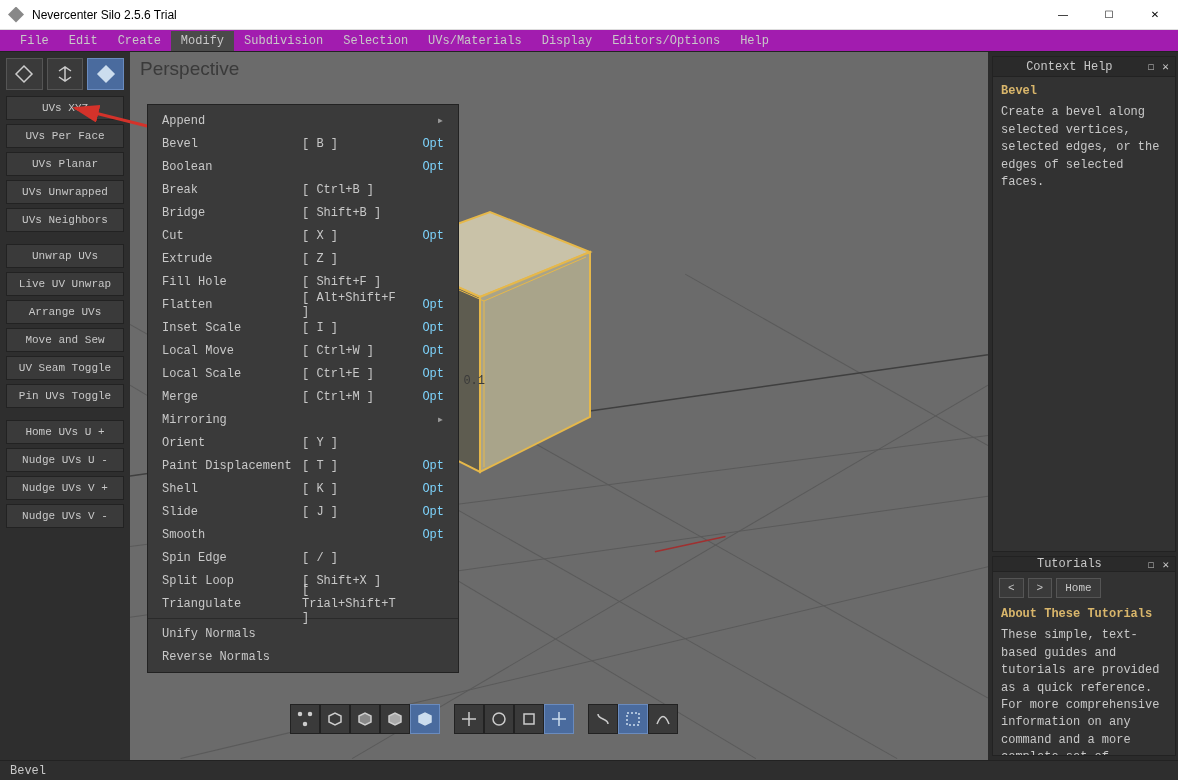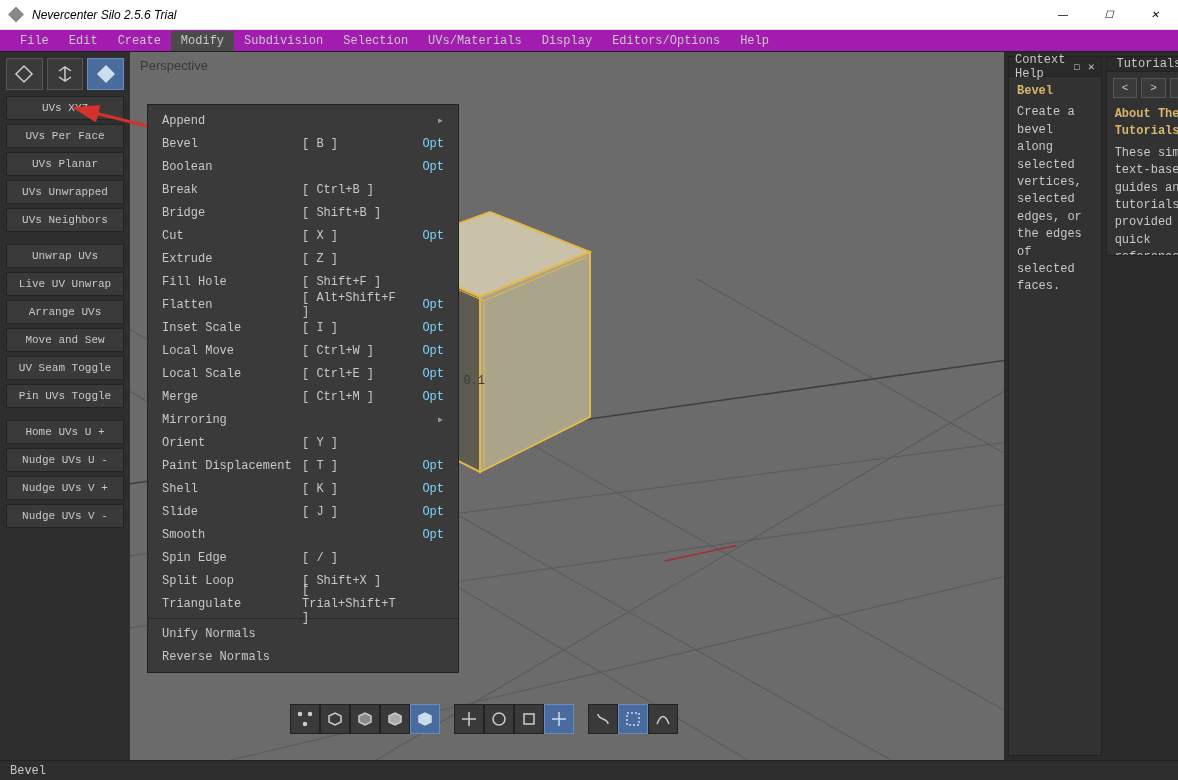--- a/index.html
+++ b/index.html
@@ -1,19 +1,19 @@
 <!DOCTYPE html>
 <html><head>
 <meta charset="utf-8">
 <style>
   * { box-sizing: border-box; margin: 0; padding: 0; font-family: "Consolas", "Courier New", monospace; font-size: 12px; }
   body { width: 1178px; height: 780px; background: #fff; overflow: hidden; position: relative; }
 
   
-  .titlebar { height: 30px; background: #fff; display: flex; align-items: center; border-bottom: 1px solid #ddd; font-style: italic; }
+  .titlebar { height: 30px; background: #fff; display: flex; align-items: center; border-bottom: 1px solid #ddd; }
   .titlebar .app-icon { width: 16px; height: 16px; margin: 0 8px; background: #888; clip-path: polygon(50% 0,100% 50%,50% 100%,0 50%); }
   .titlebar .title { color: #000; font-family: "Segoe UI", sans-serif; }
   .win-controls { margin-left: auto; display: flex; }
   .win-btn { width: 46px; height: 30px; display: flex; align-items: center; justify-content: center; font-family: "Segoe UI Symbol", sans-serif; font-size: 10px; }
 
   
   .app { position: absolute; top: 30px; left: 0; right: 0; bottom: 0; background: #2b2b2b; display:flex; flex-direction:column; }
   .menubar { height: 22px; background: #a21caf; display: flex; align-items: center; padding: 0 10px; color: #c8c8c8; border-bottom:1px solid #222;}
   .menubar .menu-item { padding: 3px 10px; cursor: default; }
   .menubar .menu-item.active { background: #4a4a4a; }
@@ -24,38 +24,38 @@
   .left-panel { width: 130px; background: #2e2e2e; padding: 6px; display:flex; flex-direction:column; gap:0; }
   .icon-row { display:flex; gap:4px; margin-bottom:6px; justify-content:center;}
   .icon-btn { width:38px; height:32px; background:#3a3a3a; border:1px solid #555; display:flex; align-items:center;justify-content:center;}
   .icon-btn.active { background:#4a6b9e; border-color:#6a8bbe;}
   .icon-btn svg { width:20px; height:20px; stroke:#ccc; fill:none; stroke-width:1.5;}
   .panel-btn { height:24px; background:#3a3a3a; border:1px solid #222; color:#c8c8c8; display:flex; align-items:center; justify-content:center; margin-bottom:4px; font-size:11px;}
   .panel-sep { height:8px; }
 
   
   .viewport { flex:1; position:relative; background:#6b6b6b; overflow:hidden;}
-  .vp-label { position:absolute; top:6px; left:10px; color:#3a3a3a; font-family:Arial,sans-serif; font-size:13px;}
+  .vp-label { position:absolute; top:6px; left:10px; color:#3a3a3a; font-family:Arial,sans-serif; font-size:19px;}
   .floor { position:absolute; inset:0; }
   .cube { position:absolute; left:240px; top:145px; width:230px; height:280px;}
   .annot { position:absolute; left:265px; top:322px; display:flex; align-items:center; gap:6px; color:#3a3a3a; font-family:Arial,sans-serif;}
   .annot .dot{width:12px;height:12px;border:1px solid #444;background:radial-gradient(circle at 35% 35%,#fff,#aaa);border-radius:2px;}
   .arrow { position:absolute; left:65px; top:46px; }
 
   
   .dropdown { position:absolute; left:147px; top:52px; width:312px; background:#3a3a3a; border:1px solid #222; color:#c8c8c8; padding:4px 0; z-index:20;}
   .dd-item { display:flex; align-items:center; height:23px; padding:0 14px; position:relative;}
   .dd-item .label{width:140px;}
   .dd-item .shortcut{width:100px; color:#c8c8c8;}
   .dd-item .opt{position:absolute; right:14px; color:#7dd3fc;}
   .dd-item .sub{position:absolute; right:14px; color:#999;}
   .dd-sep{height:1px;background:#2a2a2a;margin:3px 0;}
 
   
-  .right-panel { width:174px; display:flex; flex-direction:row; gap:4px; padding:4px 2px 4px 4px;}
+  .right-panel { width:190px; display:flex; flex-direction:column; gap:4px; padding:4px 2px 4px 4px;}
   .panel { background:#323232; border:1px solid #222; display:flex; flex-direction:column;}
   .panel-head{height:20px;background:#2a2a2a;border-bottom:1px solid #222;display:flex;align-items:center;justify-content:flex-end;padding:0 6px;color:#c8c8c8;gap:8px;}
   .panel-head .ptitle{margin-right:auto;margin-left:auto;}
   .panel-head .picon{font-size:11px; cursor:default;}
   .panel-body{padding:6px 8px;color:#c8c8c8;font-size:11px;line-height:1.45;overflow:hidden;}
   .panel-body .h{color:#d9b66b;font-weight:bold;margin-bottom:4px;font-size:12px;}
   .nav-row{display:flex;gap:4px;padding:6px;}
   .nav-btn{height:20px;min-width:22px;background:#3a3a3a;border:1px solid #555;color:#c8c8c8;display:flex;align-items:center;justify-content:center;padding:0 8px;font-size:11px;}
 
   

